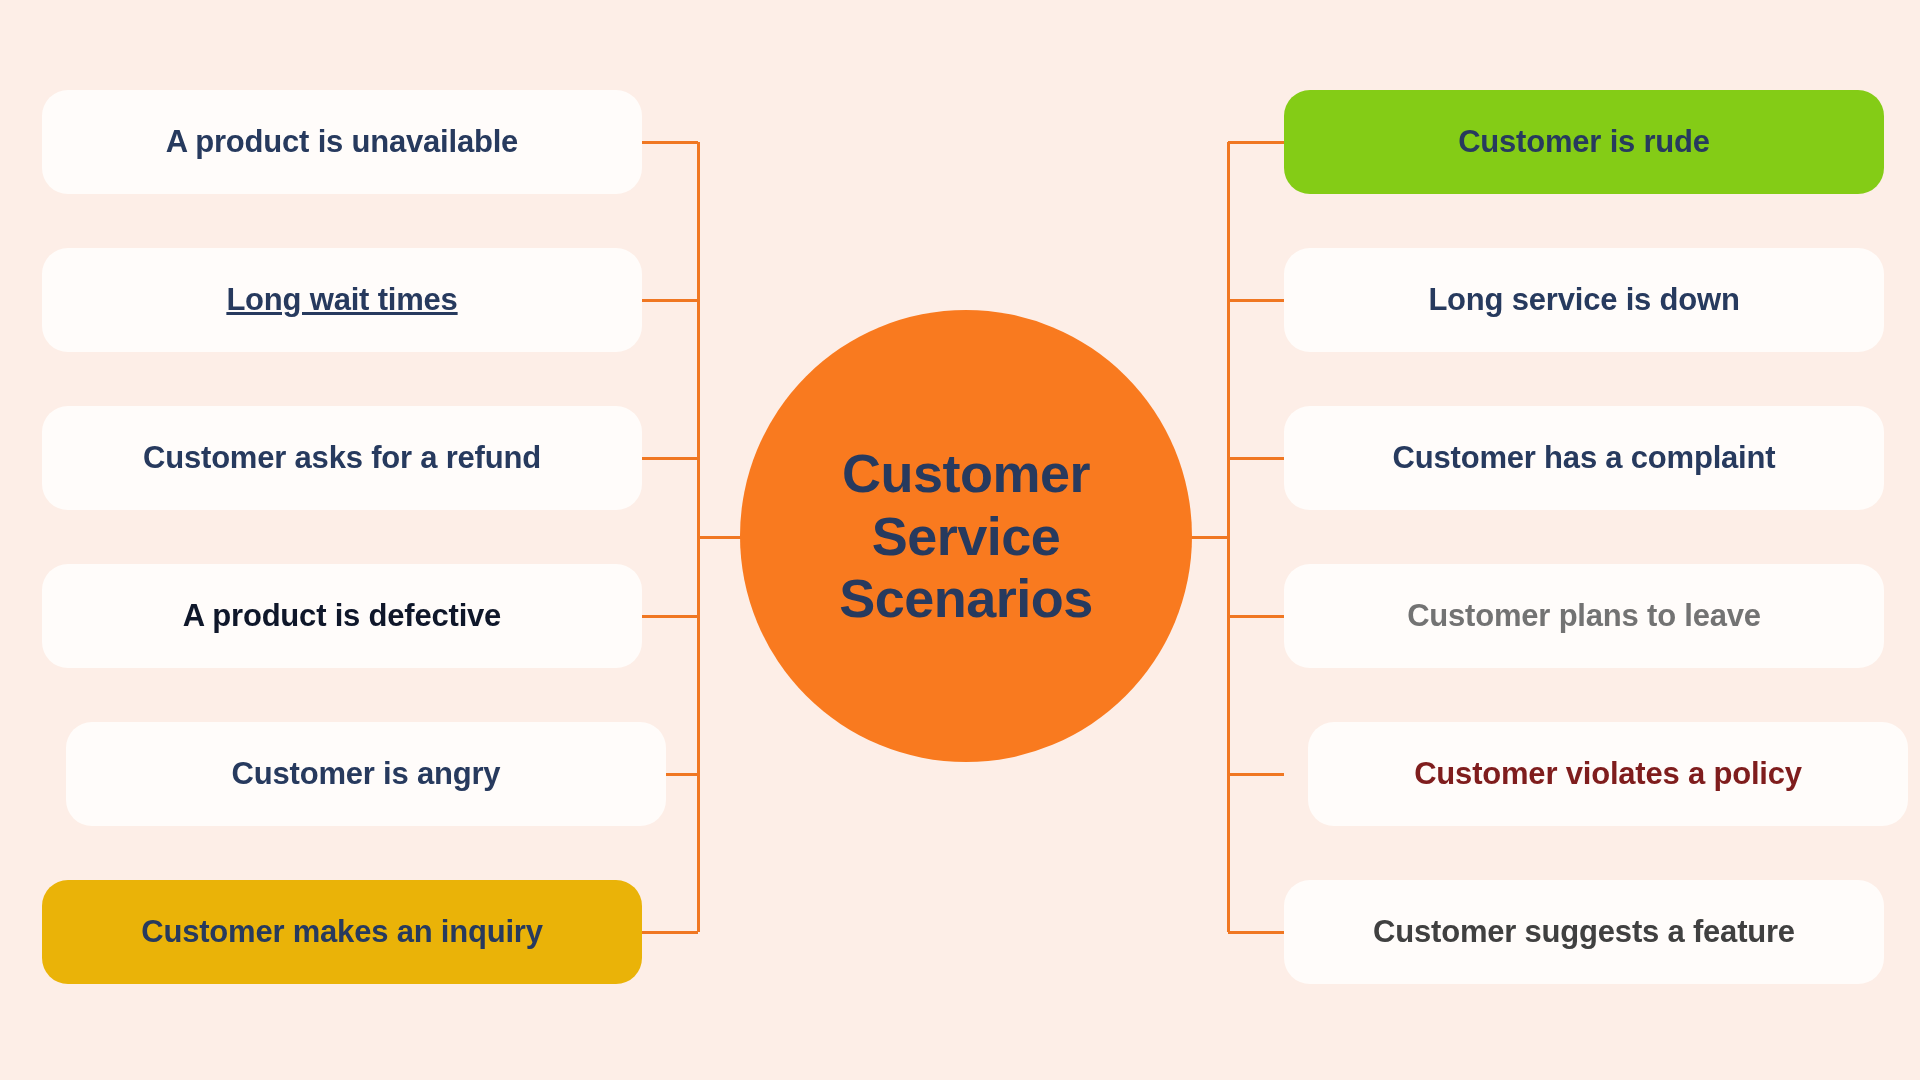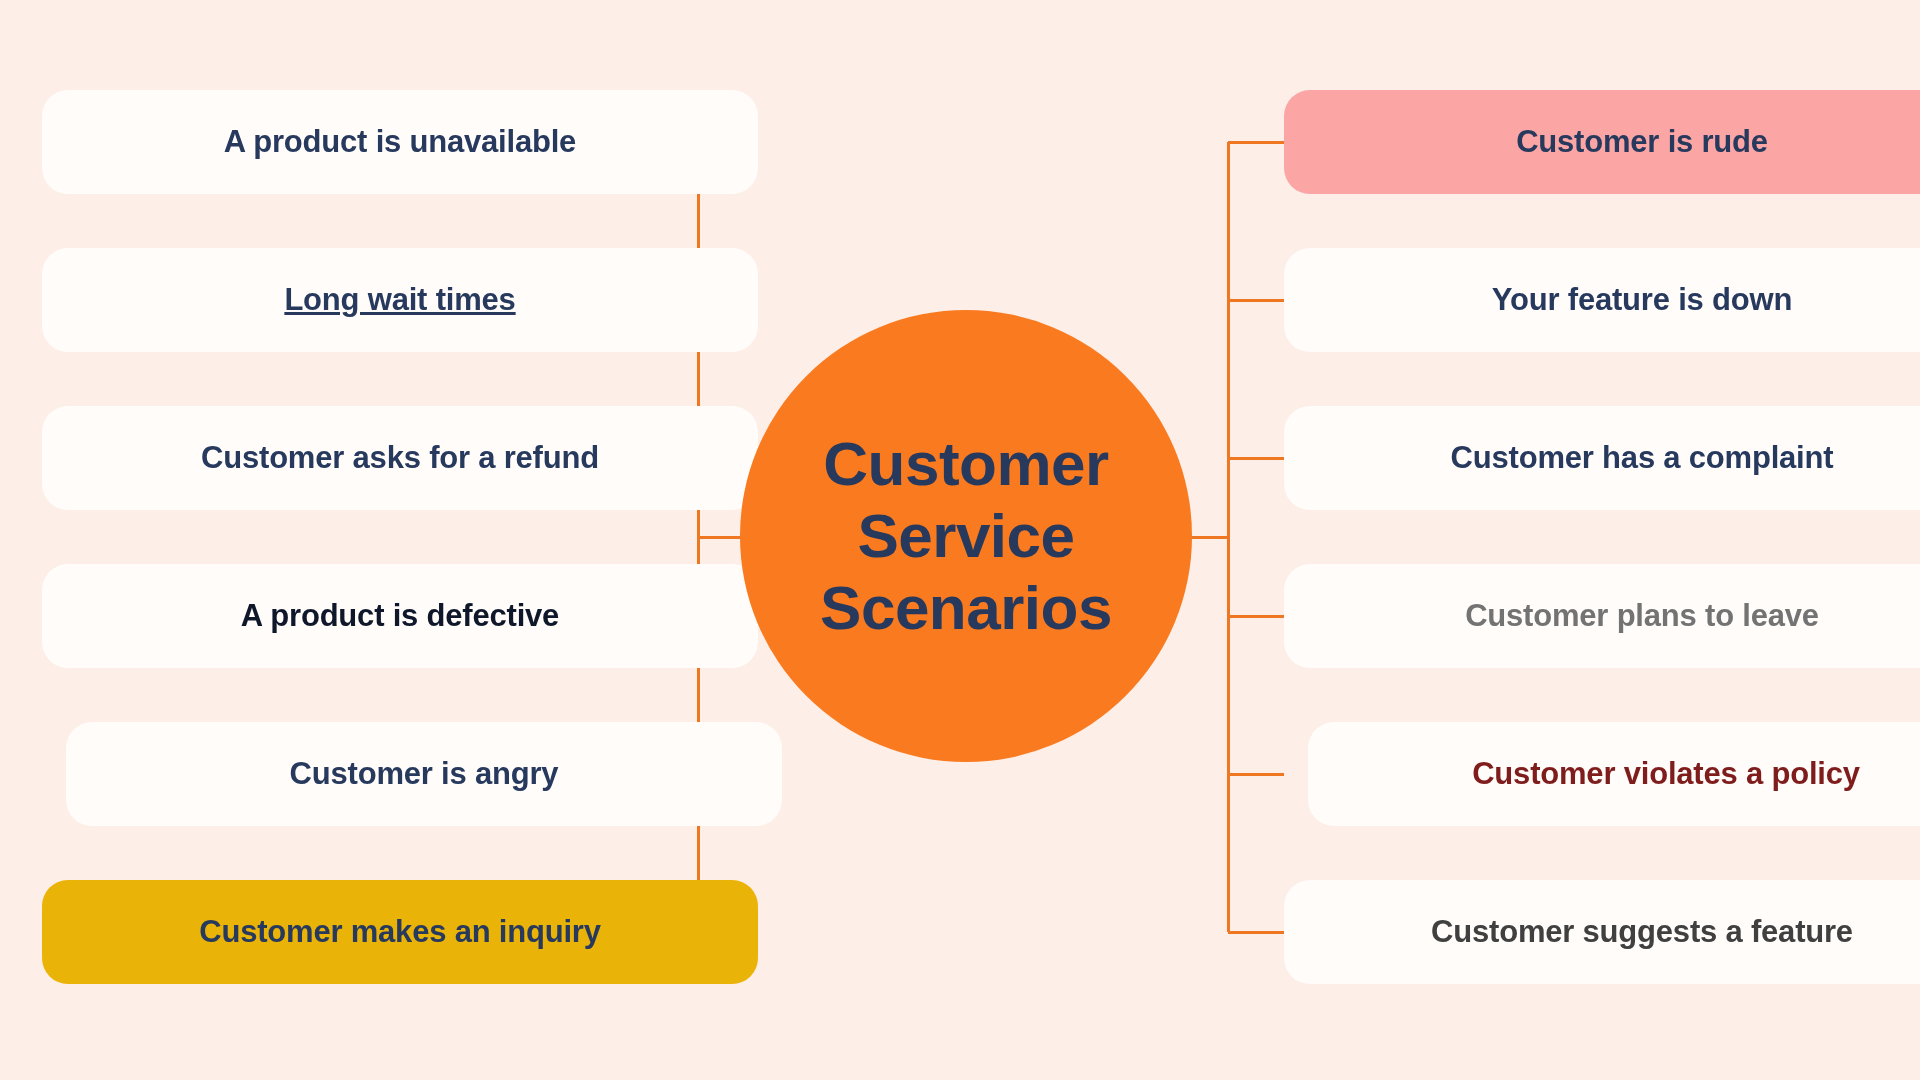--- a/index.html
+++ b/index.html
@@ -21,21 +21,21 @@
     position:absolute;
     left:0; top:0;
     width:1920px; height:1080px;
     pointer-events:none;
   }
 
   
   .node {
     position:absolute;
     height:104px;
-    width:716px;
+    width:600px;
     background:#FFFCFA;
     border-radius:26px;
     display:flex;
     align-items:center;
     justify-content:center;
     padding:0 34px;
   }
   .node-label {
     font-size:31px;
     font-weight:700;
@@ -64,21 +64,21 @@
     width:452px;
     height:452px;
     border-radius:50%;
     background:#F97A1F;
     display:flex;
     align-items:center;
     justify-content:center;
     text-align:center;
   }
   #hub-title {
-    font-size:62px;
+    font-size:54px;
     font-weight:700;
     color:#273A5E;
     line-height:1.16;
     letter-spacing:-0.5px;
     white-space:pre-line;
   }
 </style>
 </head>
 <body style="background: rgb(253, 238, 231);">
 
@@ -130,25 +130,25 @@
     </div>
   </div>
 
   <div id="hub" style="background: rgb(249, 122, 31);">
     <div id="hub-title" style="color: rgb(39, 58, 94);">Customer
 Service
 Scenarios</div>
   </div>
 
   <div class="col-right">
-    <div class="node r0" style="background: #fca5a5;">
+    <div class="node r0" style="background: #84cc16;">
       <span class="node-label" style="color: rgb(39, 58, 94);">Customer is rude</span>
     </div>
     <div class="node r1" style="background: rgb(255, 252, 250);">
-      <span class="node-label" style="color: rgb(39, 58, 94);">Your feature is down</span>
+      <span class="node-label" style="color: rgb(39, 58, 94);">Long service is down</span>
     </div>
     <div class="node r2" style="background: rgb(255, 252, 250);">
       <span class="node-label" style="color: rgb(39, 58, 94);">Customer has a complaint</span>
     </div>
     <div class="node r3" style="background: rgb(255, 252, 250);">
       <span class="node-label" style="color: #737373;">Customer plans to leave</span>
     </div>
     <div class="node r4" style="background: rgb(255, 252, 250);">
       <span class="node-label" style="color: #7f1d1d;">Customer violates a policy</span>
     </div>

